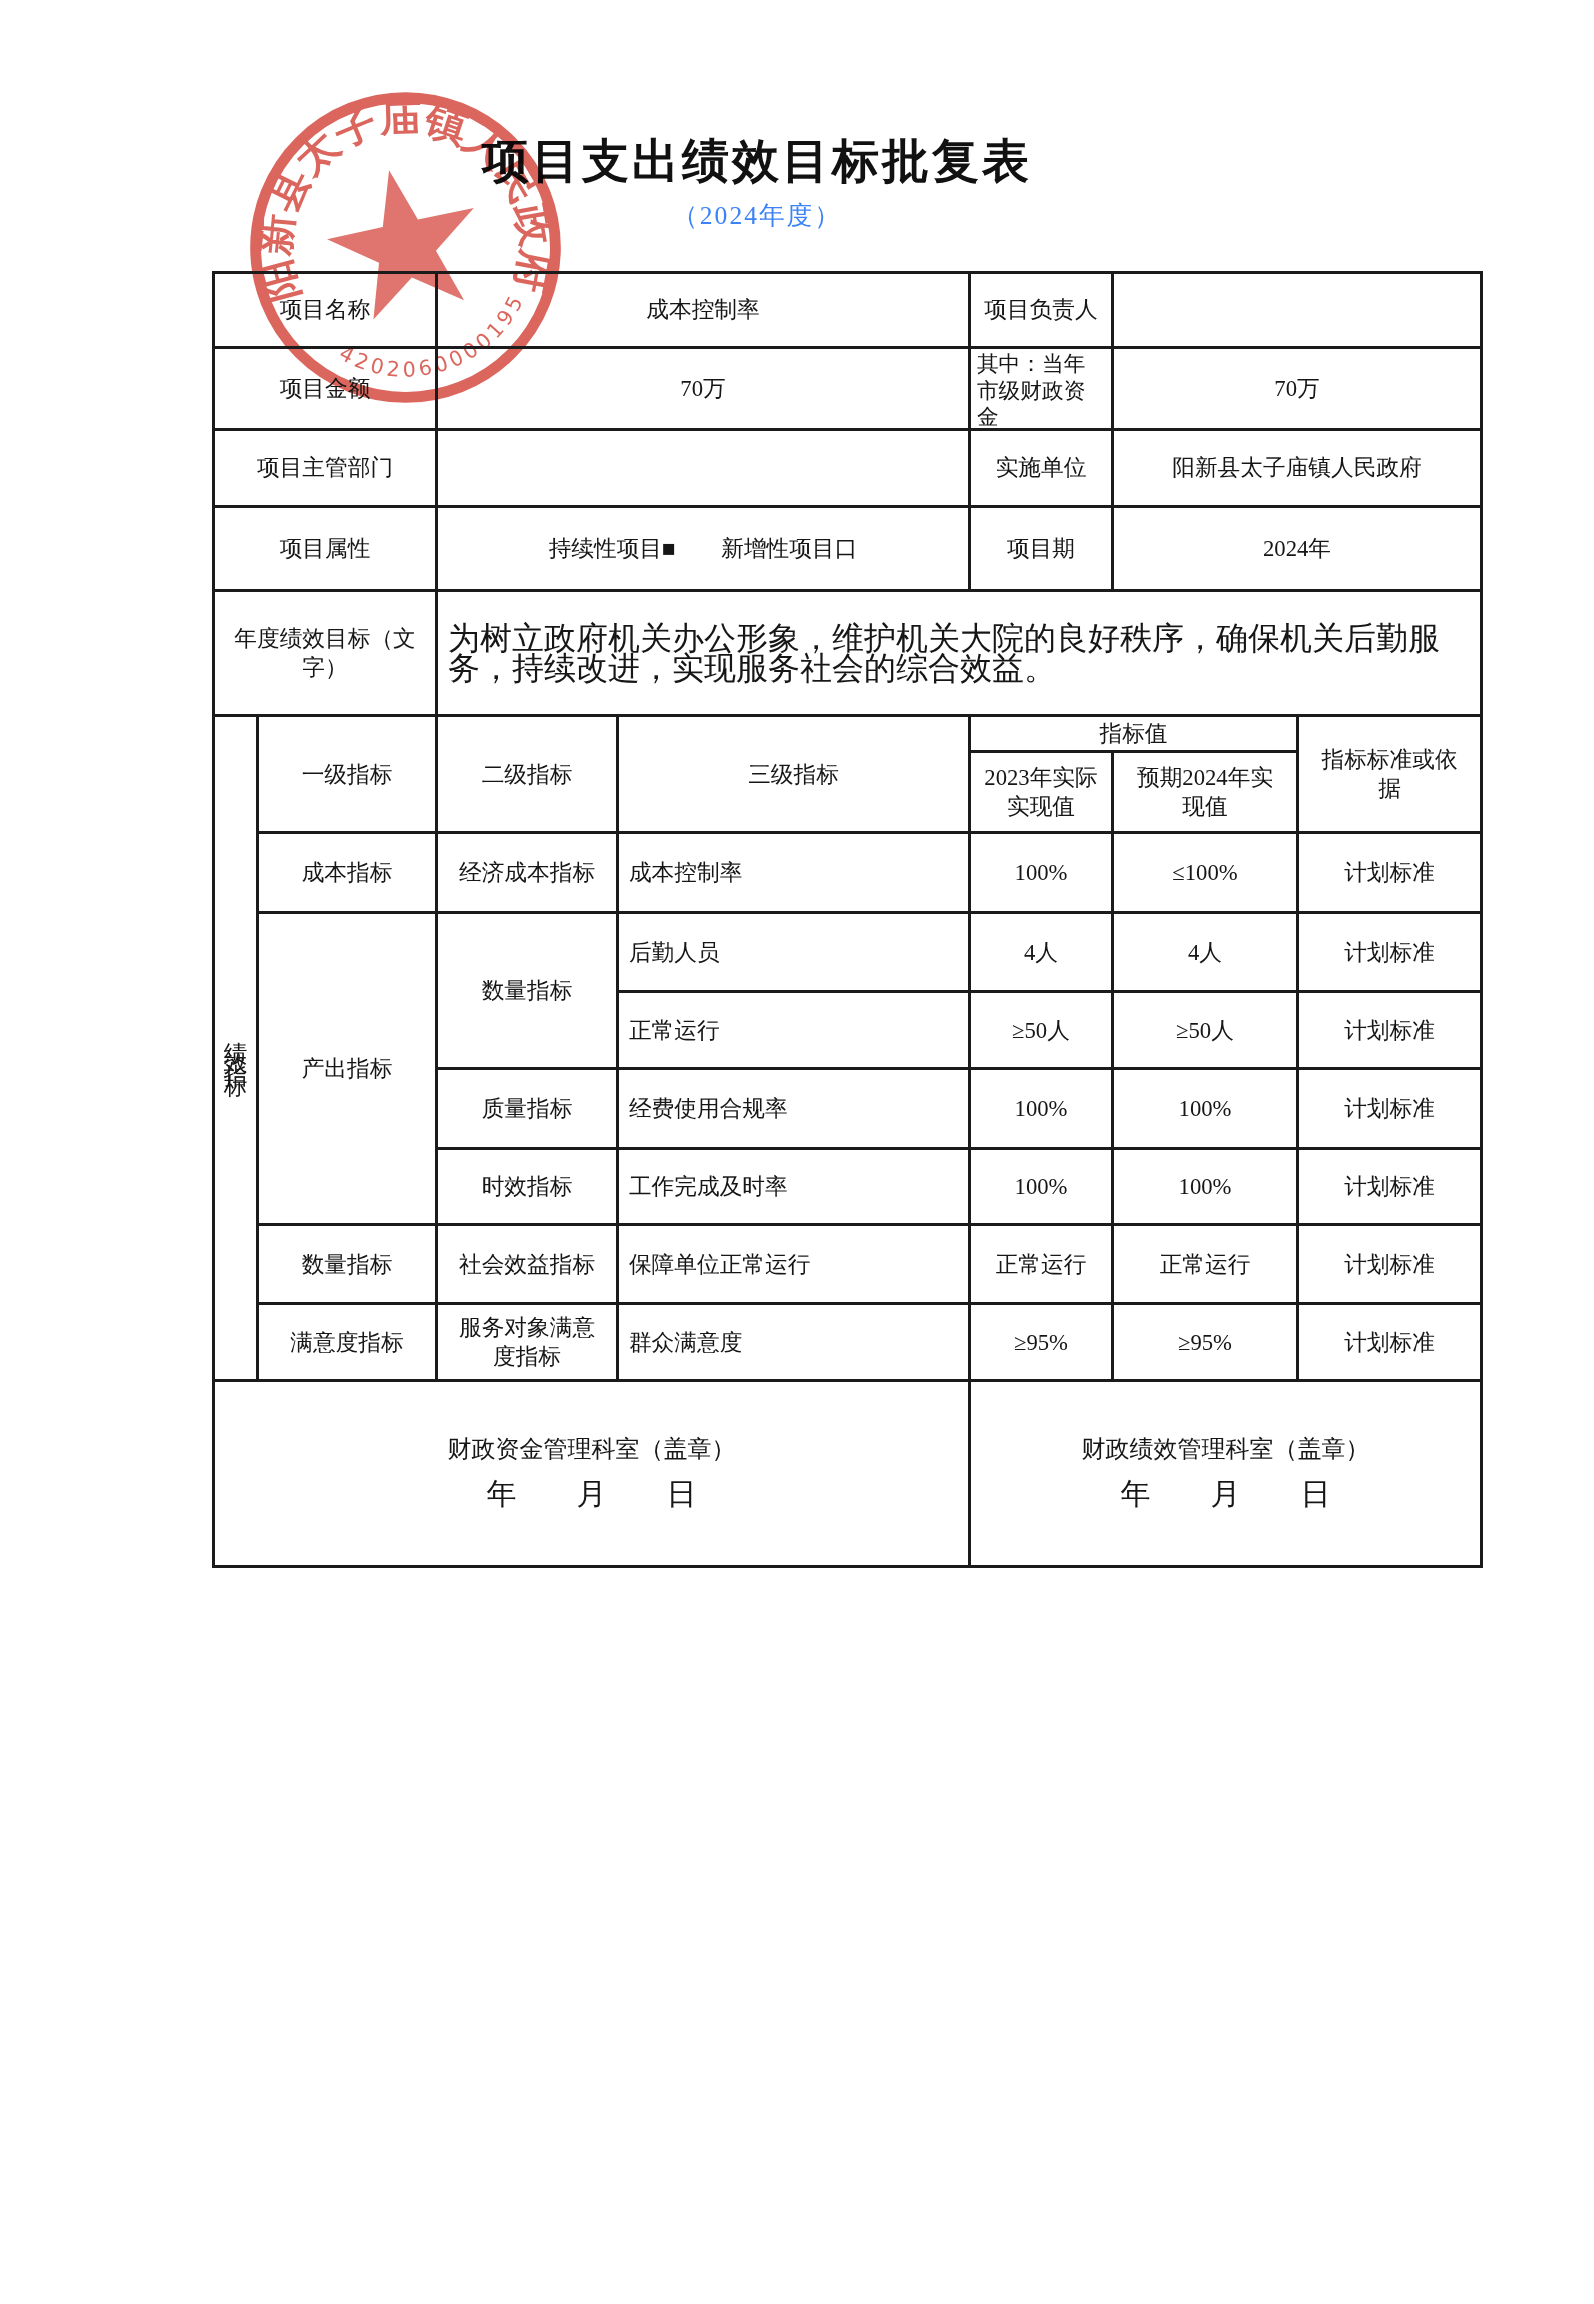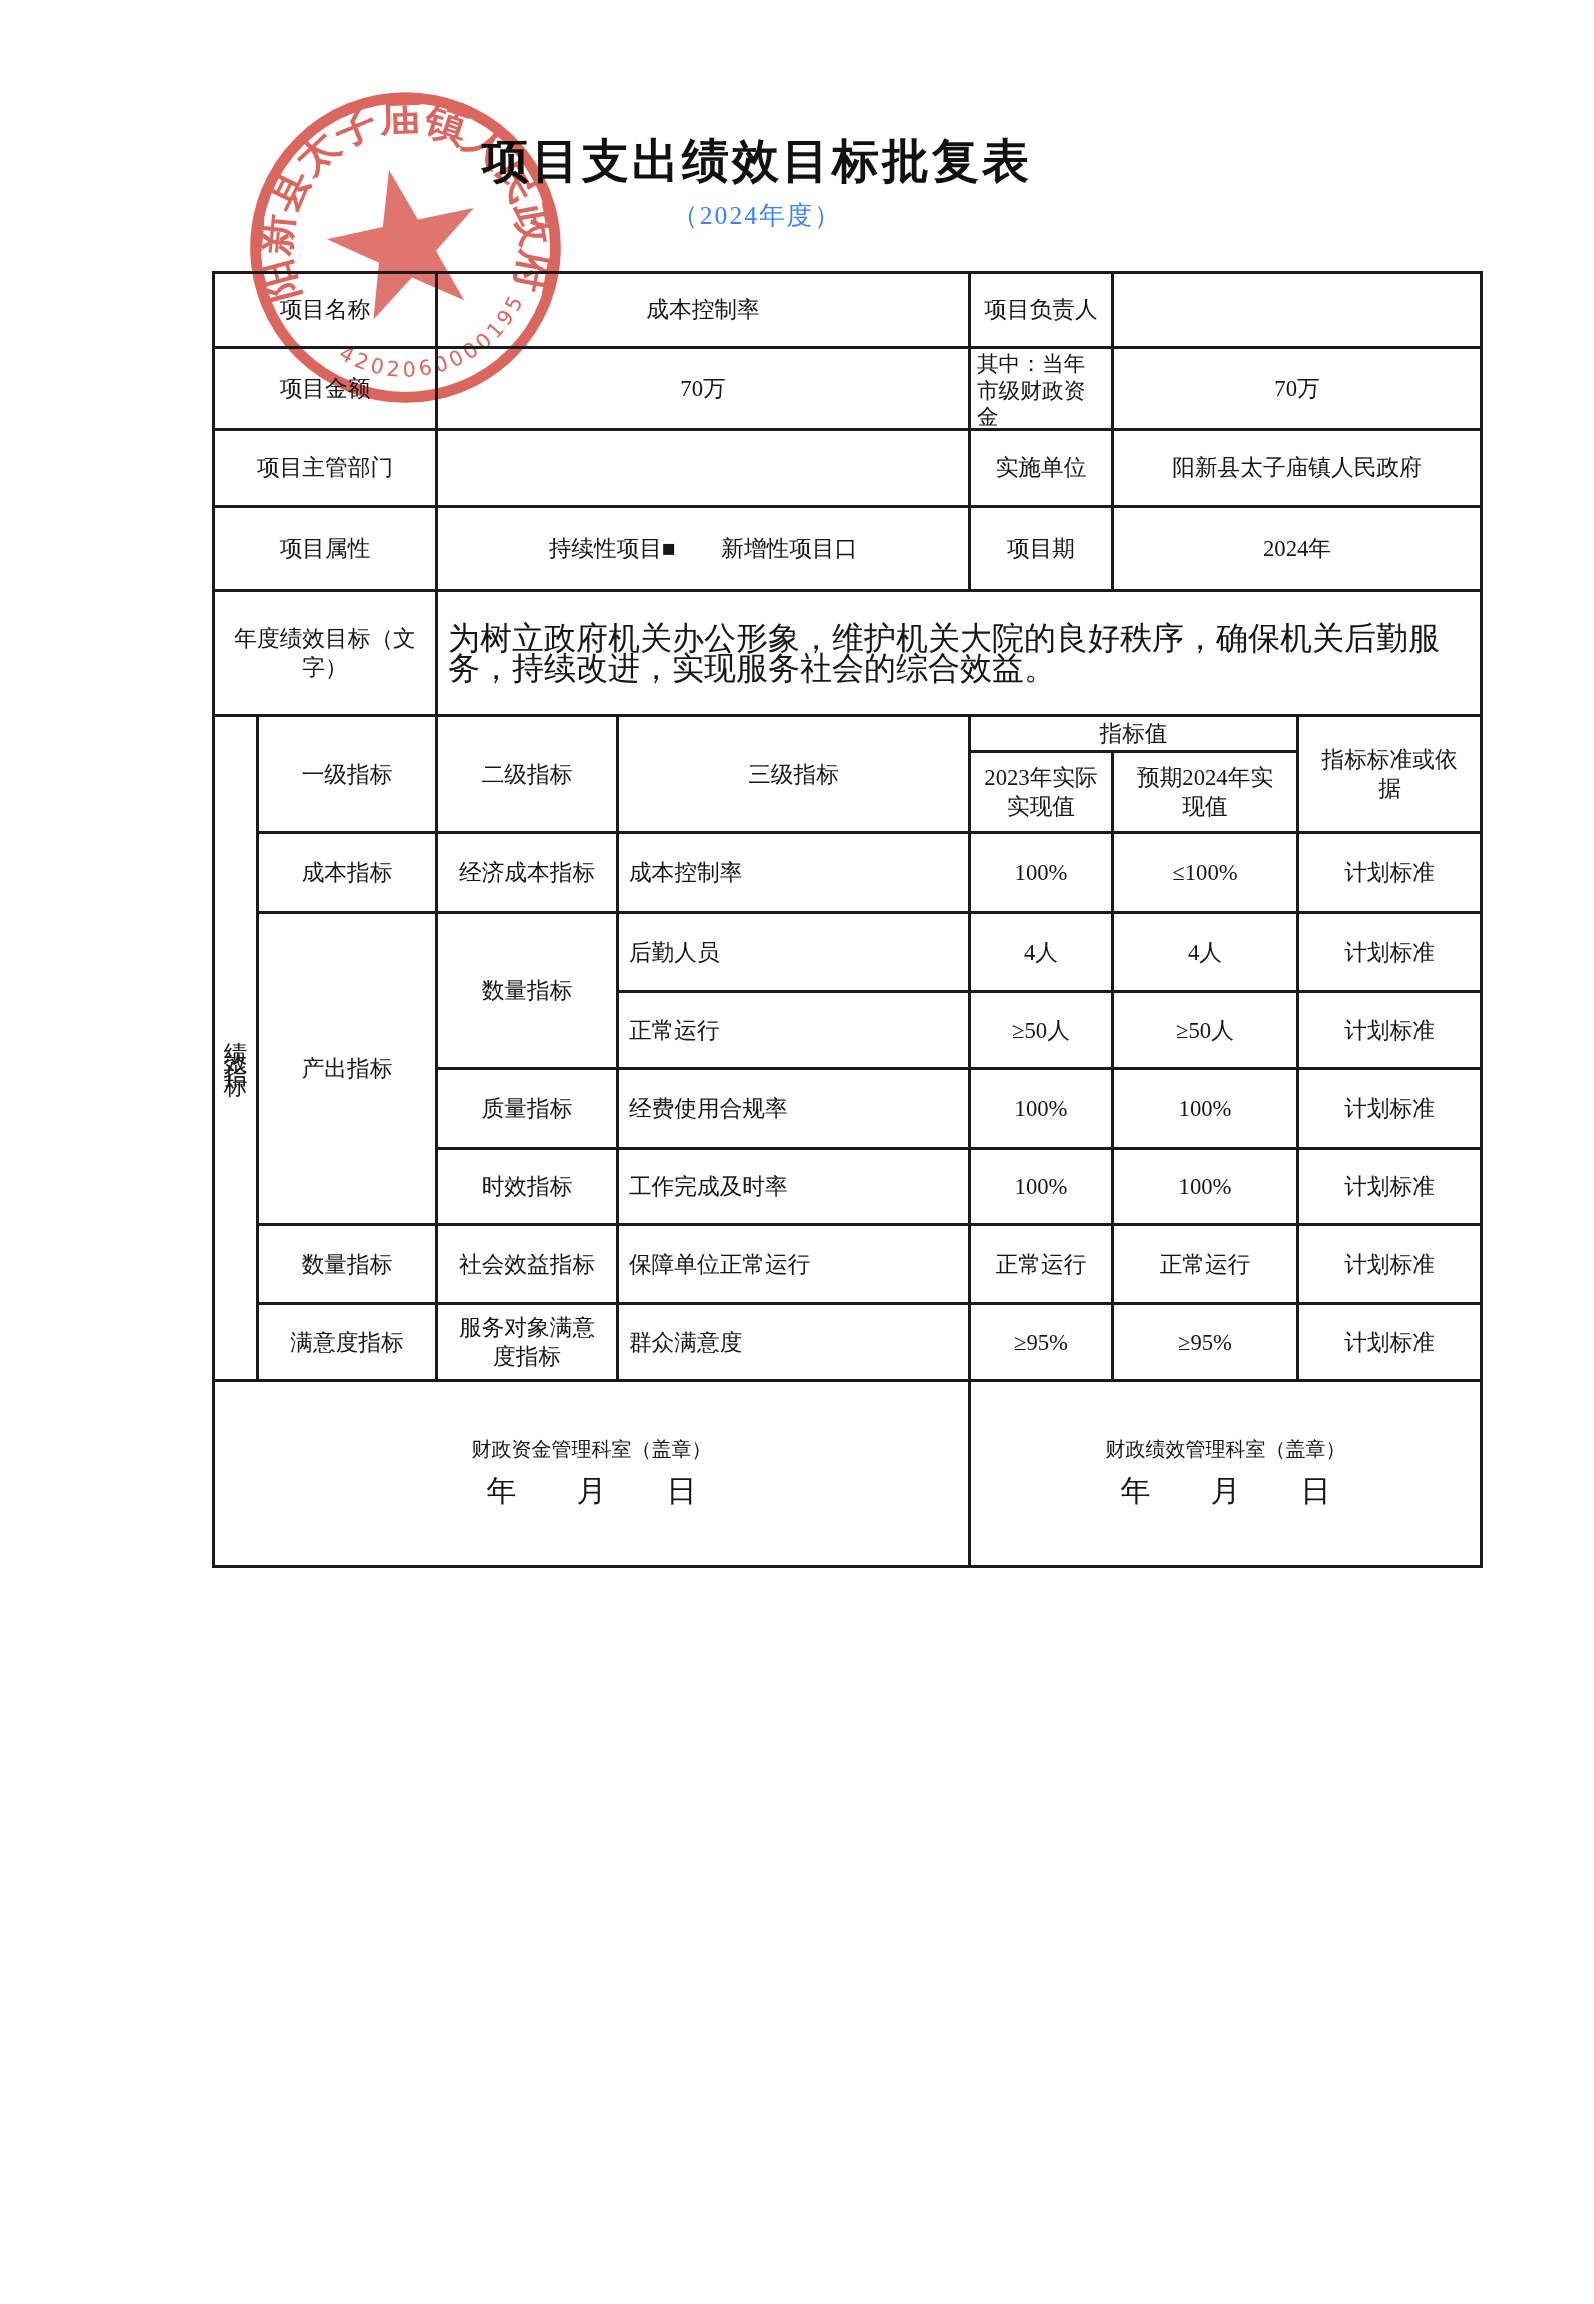--- a/index.html
+++ b/index.html
@@ -62,21 +62,21 @@
     padding:5.9px 9.9px;
   }
   td.vert-cell{padding:0;text-align:center;}
   .vert{
     writing-mode:vertical-rl;text-orientation:upright;
     letter-spacing:10.8px;font-size:23.6px;
     margin:0 auto;display:inline-block;
   }
   td.sig-cell{vertical-align:middle;}
   .sig-box{display:flex;flex-direction:column;align-items:center;gap:9.9px;}
-  .sig-title{font-size:20px;}
+  .sig-title{font-size:24px;}
   .sig-date{font-size:30px;}
 </style>
 </head>
 <body>
 
 <div class="page">
 
   <div class="doc-title">项目支出绩效目标批复表</div>
   <div class="doc-subtitle">（2024年度）</div>
 

